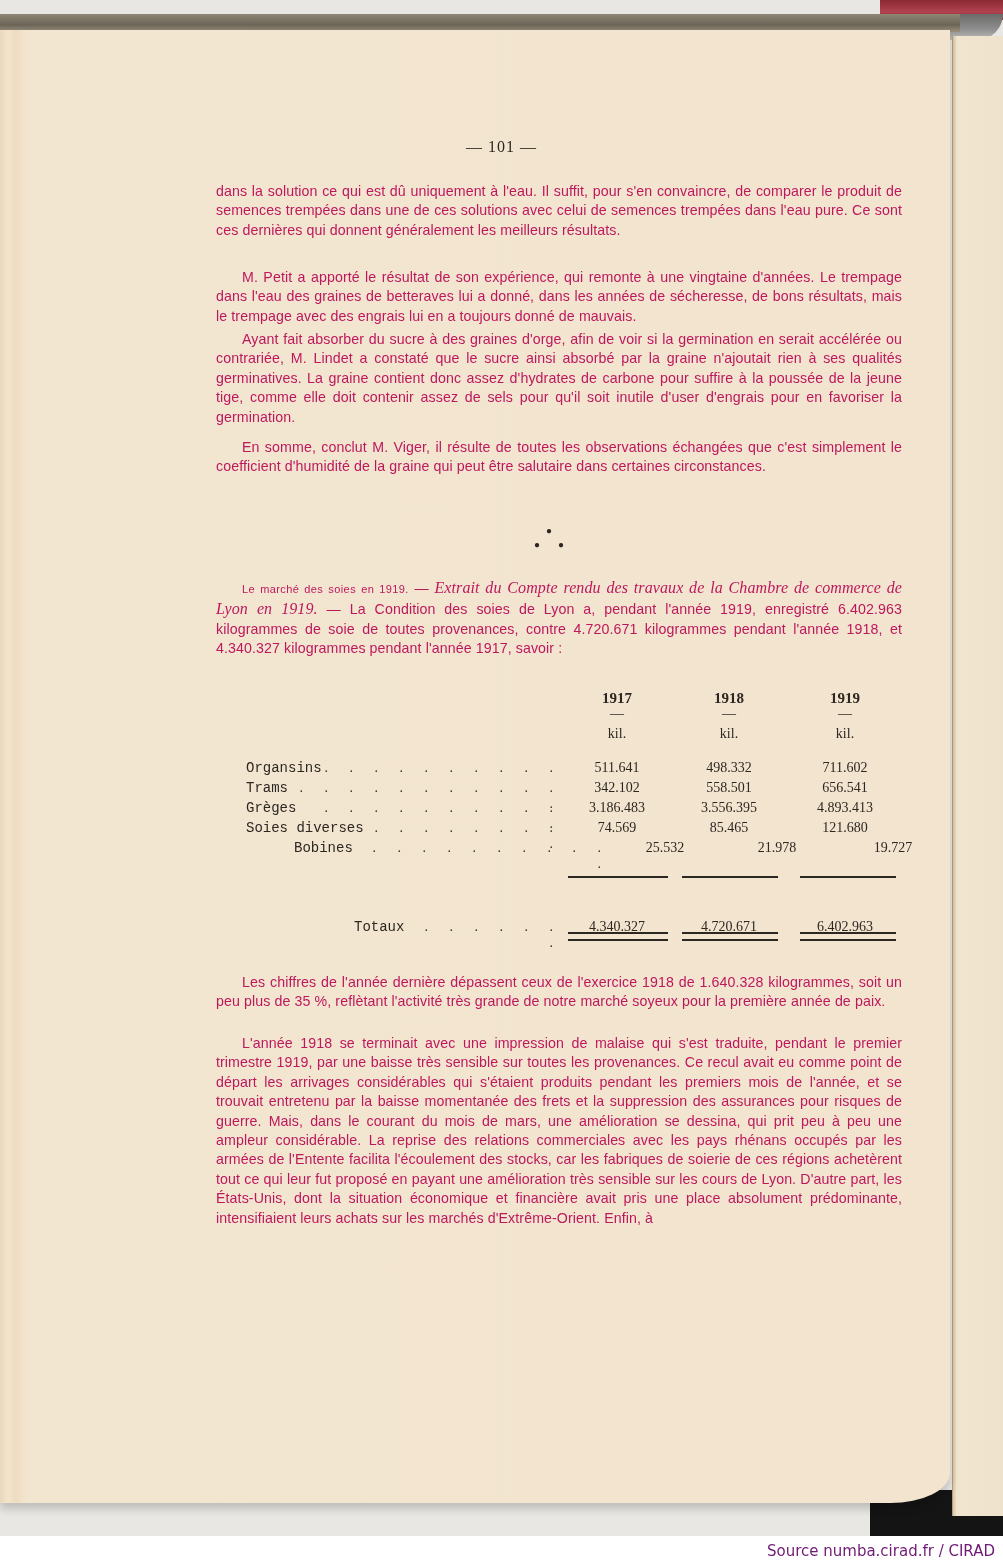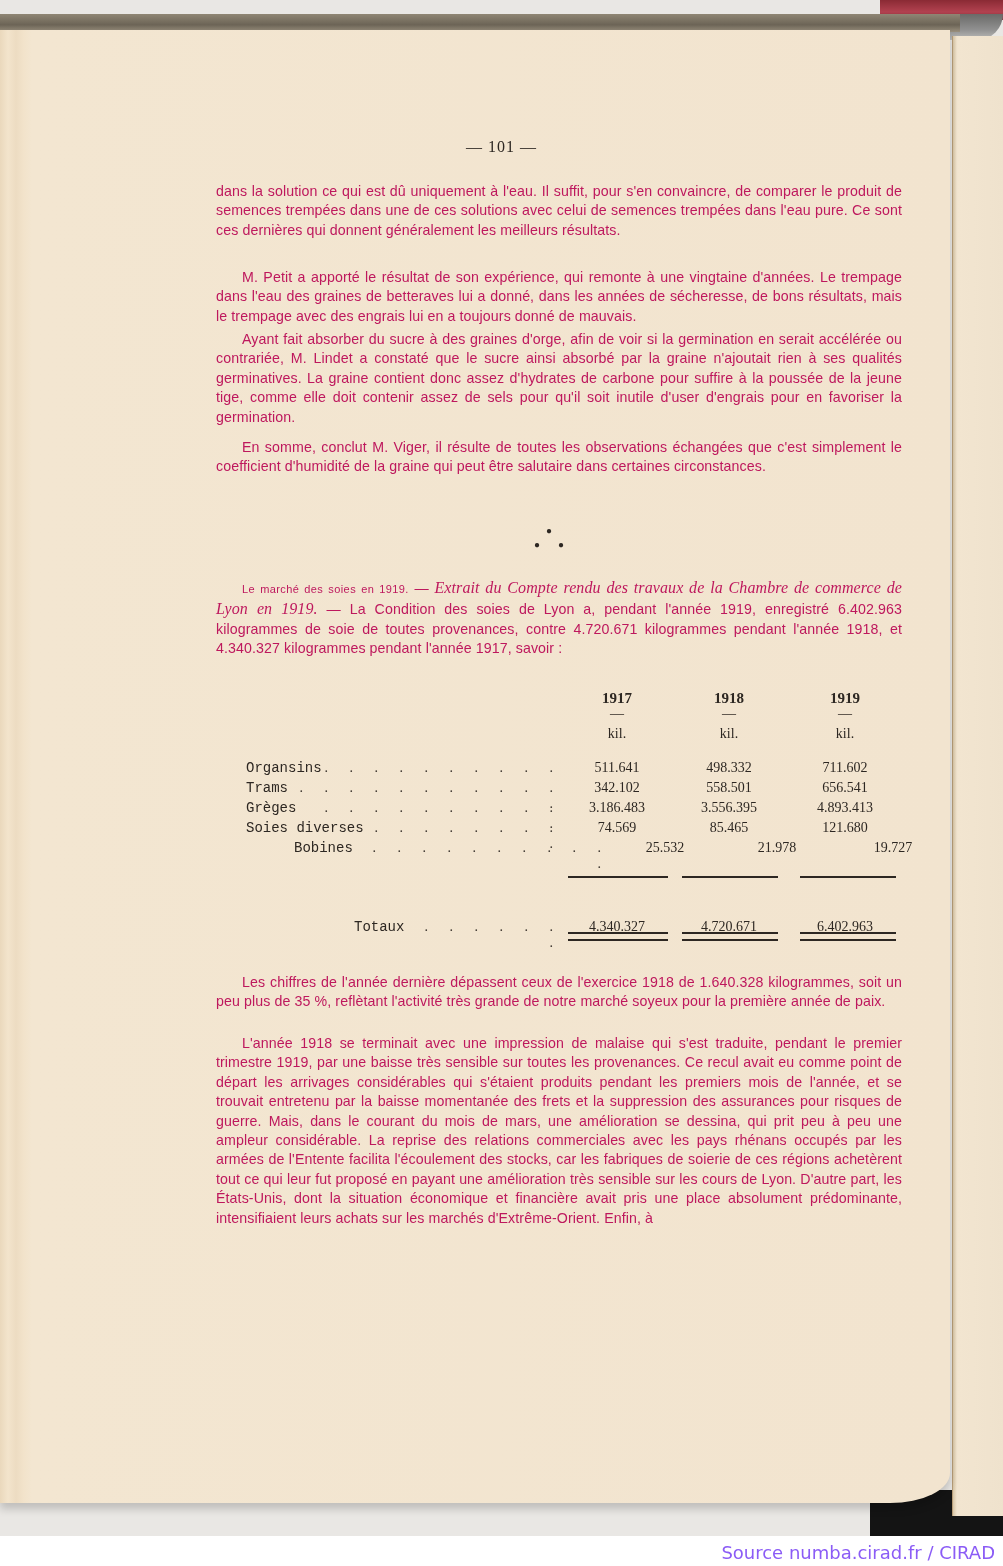--- a/index.html
+++ b/index.html
@@ -25,21 +25,21 @@
       border-bottom-right-radius: 60px 30px;
       box-shadow: 0 6px 8px rgba(0,0,0,0.18);
     }
     .next-page {
       position: absolute; left: 952px; top: 36px; width: 51px; height: 1480px;
       background: linear-gradient(90deg, #d8c6a6 0, #f2e5d0 4px, #efe2cd 100%);
       border-left: 1px solid #b79d78;
     }
     .source {
       position: absolute; right: 8px; top: 1542px;
-      font-family: "DejaVu Sans", sans-serif; font-size: 18px; color: #8b5cf6;
+      font-family: "DejaVu Sans", sans-serif; font-size: 15px; color: #701a75;
     }
 
     .text-block { position: absolute; left: 216px; width: 686px; color: #be185d;
       font-family: "Liberation Sans", "DejaVu Sans", sans-serif; font-stretch: condensed; }
     .page-num { position: absolute; left: 0; top: 138px; width: 1003px; text-align: center;
       font-size: 16px; color: #2d2722; letter-spacing: 1px; }
     p { margin: 0; font-size: 14.2px; line-height: 19.4px; text-align: justify; letter-spacing: 0.1px; }
     p.indent { text-indent: 26px; }
     .p1 { top: 182px; }
     .p2 { top: 268px; }

